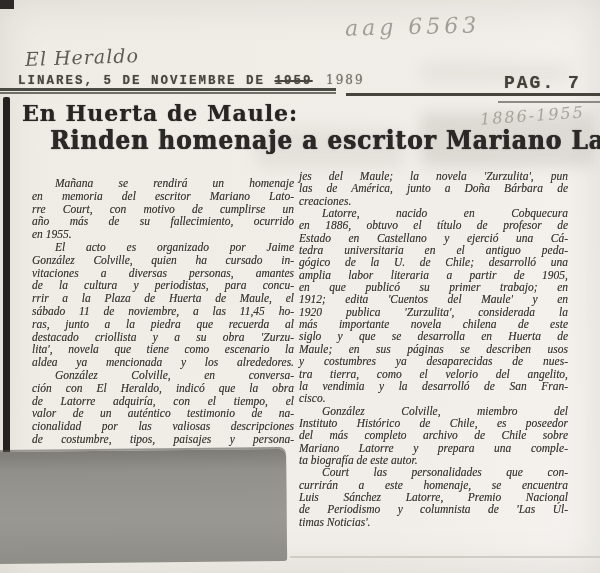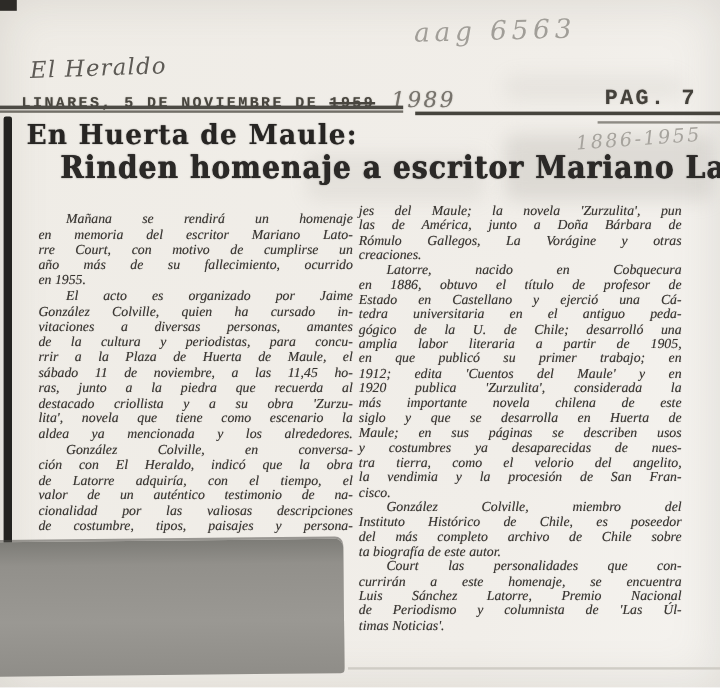--- a/index.html
+++ b/index.html
@@ -40,22 +40,22 @@
 
   
   .dateline{
     position:absolute;left:18px;top:73px;
     font-family:"Liberation Mono","DejaVu Sans Mono",monospace;
     font-weight:bold;font-size:12.5px;letter-spacing:2px;color:#49463f;
     white-space:nowrap;text-shadow:0 0 1px rgba(70,66,58,.5);
   }
   .year-struck{text-decoration:line-through;text-decoration-thickness:2px;}
   .year-hand{
-    font-family:"DejaVu Serif",serif;font-style:italic;font-weight:normal;
-    font-size:18px;color:#77736c;letter-spacing:2px;margin-left:4px;
+    font-family:"DejaVu Serif",serif;font-weight:normal;
+    font-size:12px;color:#77736c;letter-spacing:2px;margin-left:4px;
   }
   .pag{
     position:absolute;left:504px;top:73px;
     font-family:"Liberation Mono","DejaVu Sans Mono",monospace;
     font-weight:bold;font-size:18px;letter-spacing:2px;color:#44413b;
     text-shadow:0 0 1px rgba(70,66,58,.5);
   }
   .rule{position:absolute;background:#4c4a44;}
   .rule.a1{left:0;top:88px;width:336px;height:2.5px;}
   .rule.a2{left:0;top:92px;width:336px;height:1.5px;background:#716e67;}
@@ -138,41 +138,41 @@
       <div class="bodyline">  González Colville, en conversa-</div>
       <div class="bodyline">ción con El Heraldo, indicó que la obra</div>
       <div class="bodyline">de Latorre adquiría, con el tiempo, el</div>
       <div class="bodyline">valor de un auténtico testimonio de na-</div>
       <div class="bodyline">cionalidad por las valiosas descripciones</div>
       <div class="bodyline">de costumbre, tipos, paisajes y persona-</div>
     </div>
   <div class="col col-right">
       <div class="bodyline">jes del Maule; la novela 'Zurzulita', pun</div>
       <div class="bodyline">las de América, junto a Doña Bárbara de</div>
-      <div class="bodyline">Rómulo Gallegos, La Vorágine y otras</div>
       <div class="bodyline short">creaciones.</div>
       <div class="bodyline">  Latorre, nacido en Cobquecura</div>
       <div class="bodyline">en 1886, obtuvo el título de profesor de</div>
       <div class="bodyline">Estado en Castellano y ejerció una Cá-</div>
       <div class="bodyline">tedra universitaria en el antiguo peda-</div>
       <div class="bodyline">gógico de la U. de Chile; desarrolló una</div>
       <div class="bodyline">amplia labor literaria a partir de 1905,</div>
       <div class="bodyline">en que publicó su primer trabajo; en</div>
       <div class="bodyline">1912; edita 'Cuentos del Maule' y en</div>
       <div class="bodyline">1920 publica 'Zurzulita', considerada la</div>
       <div class="bodyline">más importante novela chilena de este</div>
       <div class="bodyline">siglo y que se desarrolla en Huerta de</div>
       <div class="bodyline">Maule; en sus páginas se describen usos</div>
       <div class="bodyline">y costumbres ya desaparecidas de nues-</div>
       <div class="bodyline">tra tierra, como el velorio del angelito,</div>
-      <div class="bodyline">la vendimia y la procesión de San Fran-</div>
+      <div class="bodyline">la vendimia y la desarrolló de San Fran-</div>
       <div class="bodyline short">cisco.</div>
       <div class="bodyline">  González Colville, miembro del</div>
       <div class="bodyline">Instituto Histórico de Chile, es poseedor</div>
       <div class="bodyline">del más completo archivo de Chile sobre</div>
+      <div class="bodyline">Mariano Latorre y prepara una comple-</div>
       <div class="bodyline short">ta biografía de este autor.</div>
       <div class="bodyline">  Court las personalidades que con-</div>
       <div class="bodyline">currirán a este homenaje, se encuentra</div>
       <div class="bodyline">Luis Sánchez Latorre, Premio Nacional</div>
       <div class="bodyline">de Periodismo y columnista de 'Las Úl-</div>
       <div class="bodyline short">timas Noticias'.</div>
     </div>
 
   <div class="edge-stripe"></div>
   <div class="scanner-shadow"></div>

